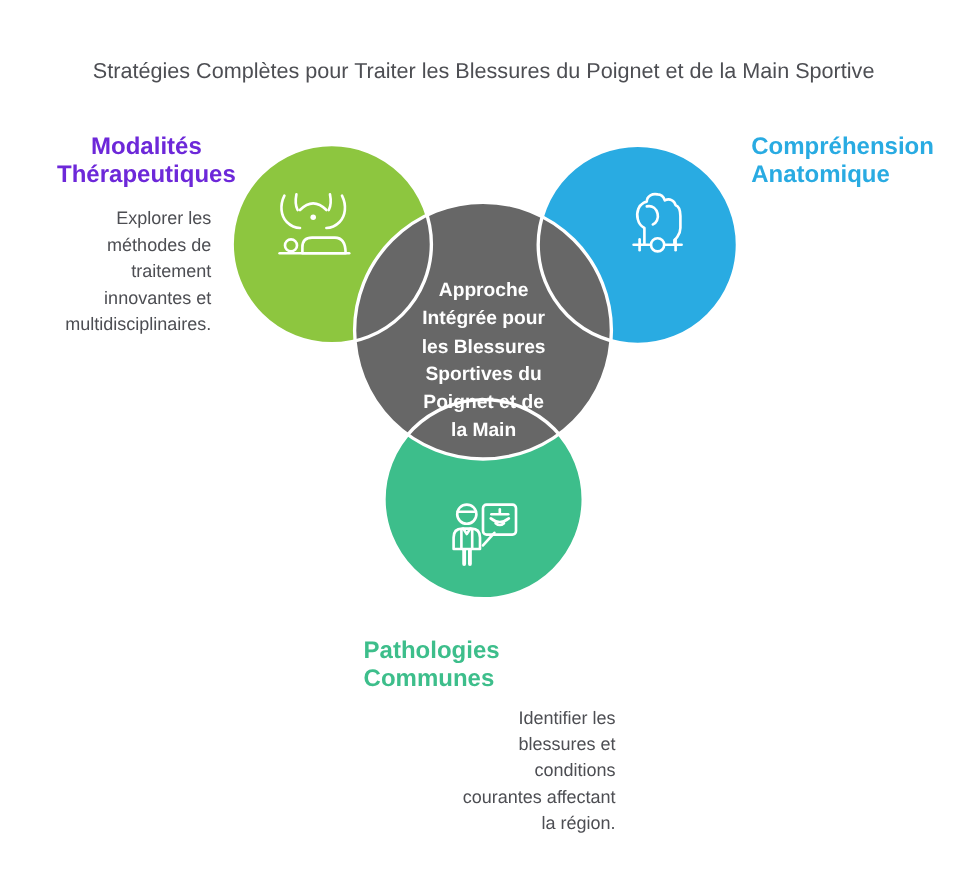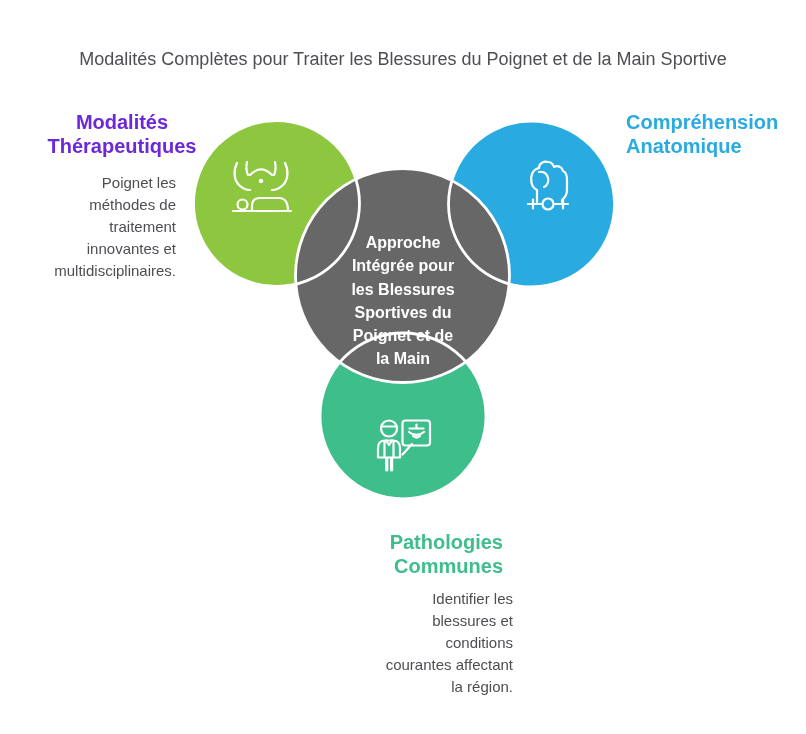--- a/index.html
+++ b/index.html
@@ -22,39 +22,39 @@
   }
   .heading { z-index: 4; font-size: 20px; font-weight: 700; line-height: 24px; }
   .body-text { z-index: 4; font-size: 15px; line-height: 22px; color: #4D4E53; }
   .heading-green { color: #6d28d9; }
   .heading-blue  { color: #29ABE2; }
   .heading-teal  { color: #3DBE8B; }
   .left-heading  { left: 22px;  top: 110px; width: 200px; text-align: center; }
   .left-body     { left: 6px;   top: 172px; width: 170px; text-align: right; }
   .right-heading { left: 626px; top: 110px; width: 200px; text-align: left; }
   .right-body    { left: 632px; top: 163px; width: 170px; text-align: left; }
-  .bottom-heading{ left: 303px; top: 530px; width: 200px; text-align: right; }
+  .bottom-heading{ left: 303px; top: 530px; width: 200px; text-align: left; }
   .bottom-body   { left: 293px; top: 588px; width: 220px; text-align: right; }
   .center-label {
     z-index: 2; left: 303px; top: 231px; width: 200px;
     text-align: center; font-size: 16px; font-weight: 700;
     line-height: 23.3px; color: #ffffff;
   }
   svg .outline { fill: none; stroke: #ffffff; stroke-width: 2.8; }
   svg .icon-stroke {
     fill: none; stroke: #ffffff; stroke-width: 2.2;
     stroke-linecap: round; stroke-linejoin: round;
   }
 </style>
 </head>
 <body>
 
 <div class="canvas">
 
-  <h1 class="txt title">Modalités Complètes pour Traiter les Blessures du Poignet et de la Main Sportive</h1>
+  <h1 class="txt title">Stratégies Complètes pour Traiter les Blessures du Poignet et de la Main Sportive</h1>
 
   <svg class="layer fills" width="806" height="734" viewBox="0 0 806 734">
     <circle cx="276.5" cy="203.5" r="83" fill="#8DC63F"></circle>
     <circle cx="531.5" cy="204" r="83" fill="#29ABE2"></circle>
     <circle cx="403" cy="416" r="83" fill="#3DBE8B"></circle>
     <circle cx="402.5" cy="275.5" r="107" fill="#676767"></circle>
   </svg>
 
   <div class="txt center-label">Approche
 Intégrée pour
@@ -106,21 +106,21 @@
       <path class="icon-stroke" d="M 416.5 424.5 L 416.5 428"></path>
       <path class="icon-stroke" d="M 409.5 428.5 L 423.5 428.5"></path>
       <path class="icon-stroke" d="M 409 432 Q 416.5 438 424 432"></path>
       <path class="icon-stroke" d="M 413 436 Q 416.5 439 420 436"></path>
       <path class="icon-stroke" d="M 402.5 454.5 L 412 444"></path>
     </g>
   </svg>
 
   <p class="txt heading heading-green left-heading">Modalités
 Thérapeutiques</p>
-  <p class="txt body-text left-body">Poignet les
+  <p class="txt body-text left-body">Explorer les
 méthodes de
 traitement
 innovantes et
 multidisciplinaires.</p>
 
   <p class="txt heading heading-blue right-heading">Compréhension
 Anatomique</p>
 
   <p class="txt heading heading-teal bottom-heading">Pathologies
 Communes</p>

